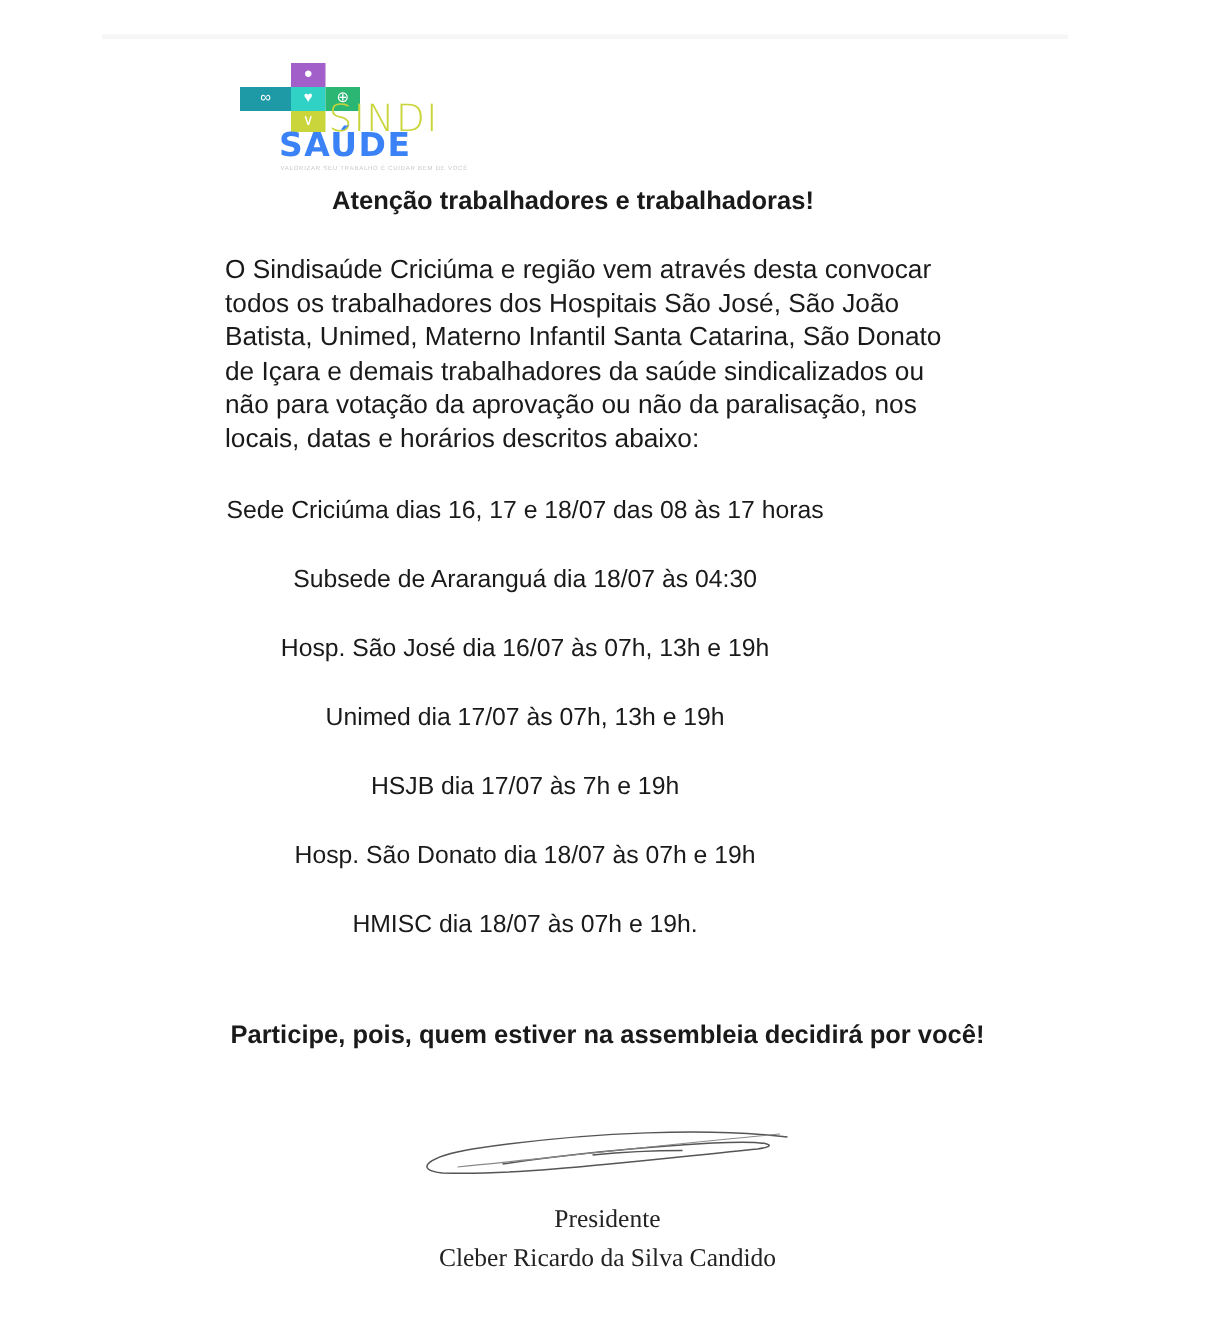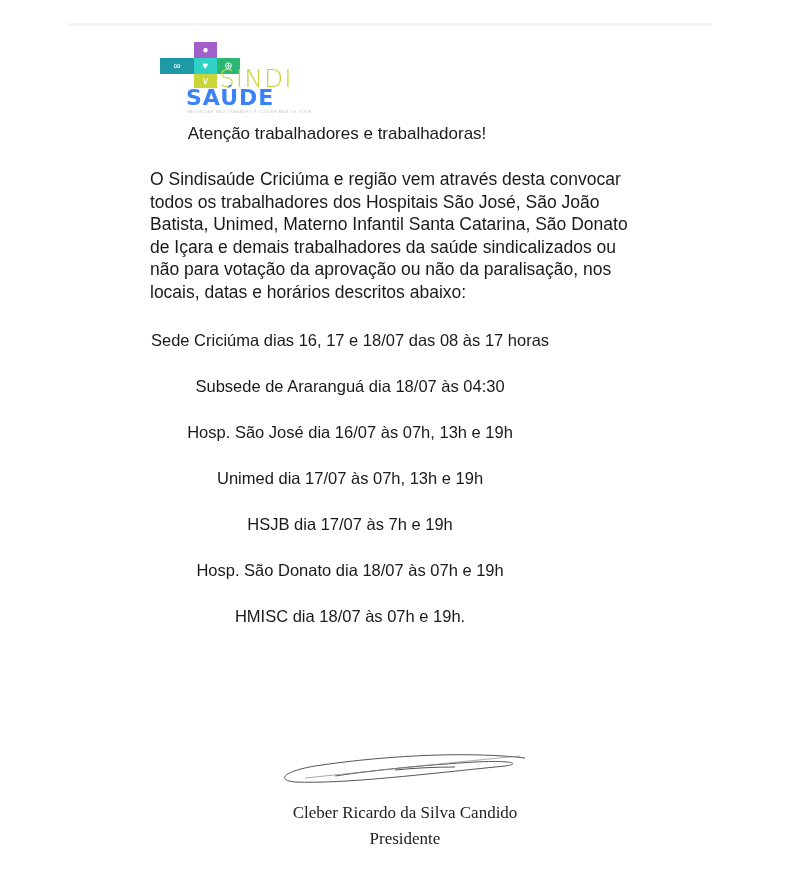--- a/index.html
+++ b/index.html
@@ -13,21 +13,21 @@
   .sq-purple { background: #a35fc9; left: 37px; top: 2px; }
   .sq-teal1 { background: #1e9aa6; left: 3px; top: 18px; width: 34px !important; }
   .sq-cyan { background: #31d2c6; left: 37px; top: 18px; }
   .sq-green { background: #2bb673; left: 60px; top: 18px; }
   .sq-yellow { background: #c9d53a; left: 37px; top: 34px; height: 14px !important; }
   .sq .glyph { color: #ffffff; font-size: 10px; line-height: 16px; text-align: center; display: block; }
   .logo .sindi { position: absolute; left: 62px; top: 29px; font-size: 25px; color: #c9d53a; letter-spacing: 1px; font-family: "DejaVu Sans", sans-serif; font-weight: 300; line-height: 20px; }
   .logo .saude { position: absolute; left: 29px; top: 47px; font-size: 22px; font-weight: bold; color: #3b82f6; letter-spacing: 1px; line-height: 22px; font-family: "DejaVu Sans", sans-serif; }
   .logo .tagline { position: absolute; left: 30px; top: 69px; font-size: 4px; color: #c9c9c9; line-height: 5px; width: 140px; letter-spacing: 0.5px; }
 
-  .title { position: absolute; left: 0; width: 674px; top: 124px; text-align: center; font-weight: normal; font-size: 17px; }
+  .title { position: absolute; left: 0; width: 674px; top: 124px; text-align: center; font-weight: bold; font-size: 17px; padding-left: 45px; }
   .intro { position: absolute; left: 150px; width: 500px; top: 168px; text-align: left; font-size: 17.5px; line-height: 22.5px; }
   .schedule { position: absolute; left: 151px; top: 329px; font-size: 16.5px; }
   .schedule .item { height: 46px; line-height: 22px; text-align: center; }
   .closing { position: absolute; left: 150px; width: 510px; top: 678px; text-align: center; font-weight: bold; font-size: 17px; line-height: 24px; }
   .signature { position: absolute; left: 275px; top: 748px; width: 255px; height: 42px; }
   .signer { position: absolute; left: 0; width: 810px; top: 800px; text-align: center; font-family: "Liberation Serif", serif; font-size: 17px; line-height: 26px; color: #222; }
 </style>
 </head>
 <body>
 
@@ -62,23 +62,24 @@
   <div class="schedule">
     <div class="item">Sede Criciúma dias 16, 17 e 18/07 das 08 às 17 horas</div>
     <div class="item">Subsede de Araranguá dia 18/07 às 04:30</div>
     <div class="item">Hosp. São José dia 16/07 às 07h, 13h e 19h</div>
     <div class="item">Unimed dia 17/07 às 07h, 13h e 19h</div>
     <div class="item">HSJB dia 17/07 às 7h e 19h</div>
     <div class="item">Hosp. São Donato dia 18/07 às 07h e 19h</div>
     <div class="item">HMISC dia 18/07 às 07h e 19h.</div>
   </div>
 
+  <div class="closing">Participe, pois, quem estiver na assembleia decidirá por você!</div>
 
   <svg class="signature" viewBox="0 0 255 42">
     <path d="M250 10 C200 4, 120 6, 40 18 C10 23, 0 32, 20 34 C70 36, 150 26, 230 18 C245 16, 240 12, 200 14 C150 17, 100 22, 60 28 M120 22 C140 20, 160 19, 180 19" fill="none" stroke="#555" stroke-width="1"></path>
     <path d="M30 30 C90 24, 160 16, 245 8" fill="none" stroke="#888" stroke-width="0.7"></path>
   </svg>
 
   <div class="signer">
+    <div>Presidente</div>
     <div>Cleber Ricardo da Silva Candido</div>
-    <div>Presidente</div>
   </div>
 </div>
 
 </body></html>

